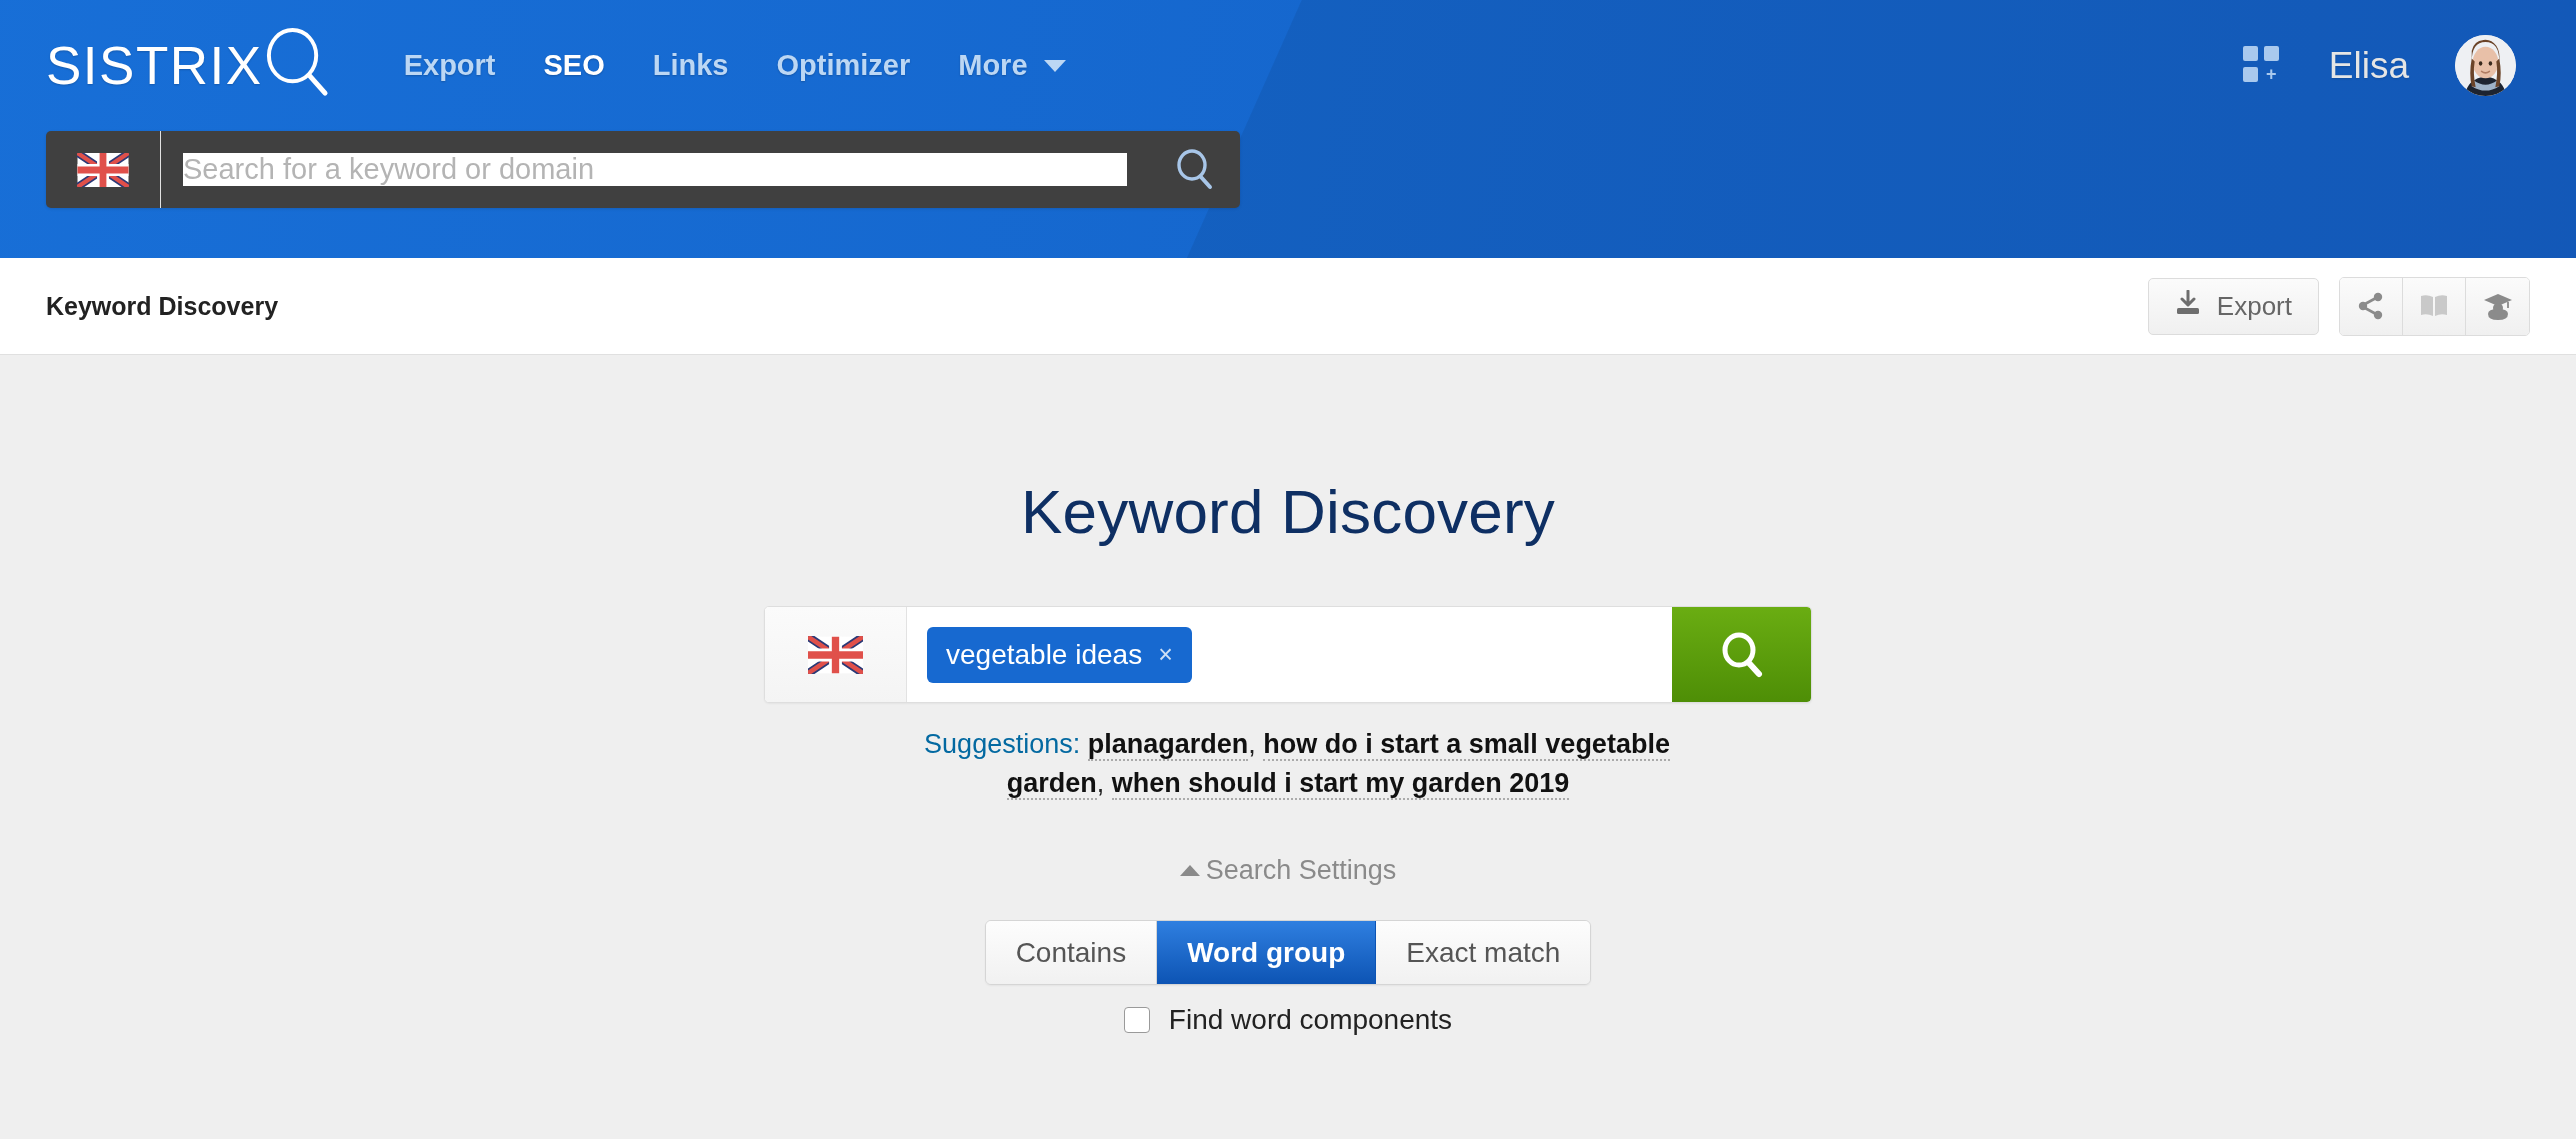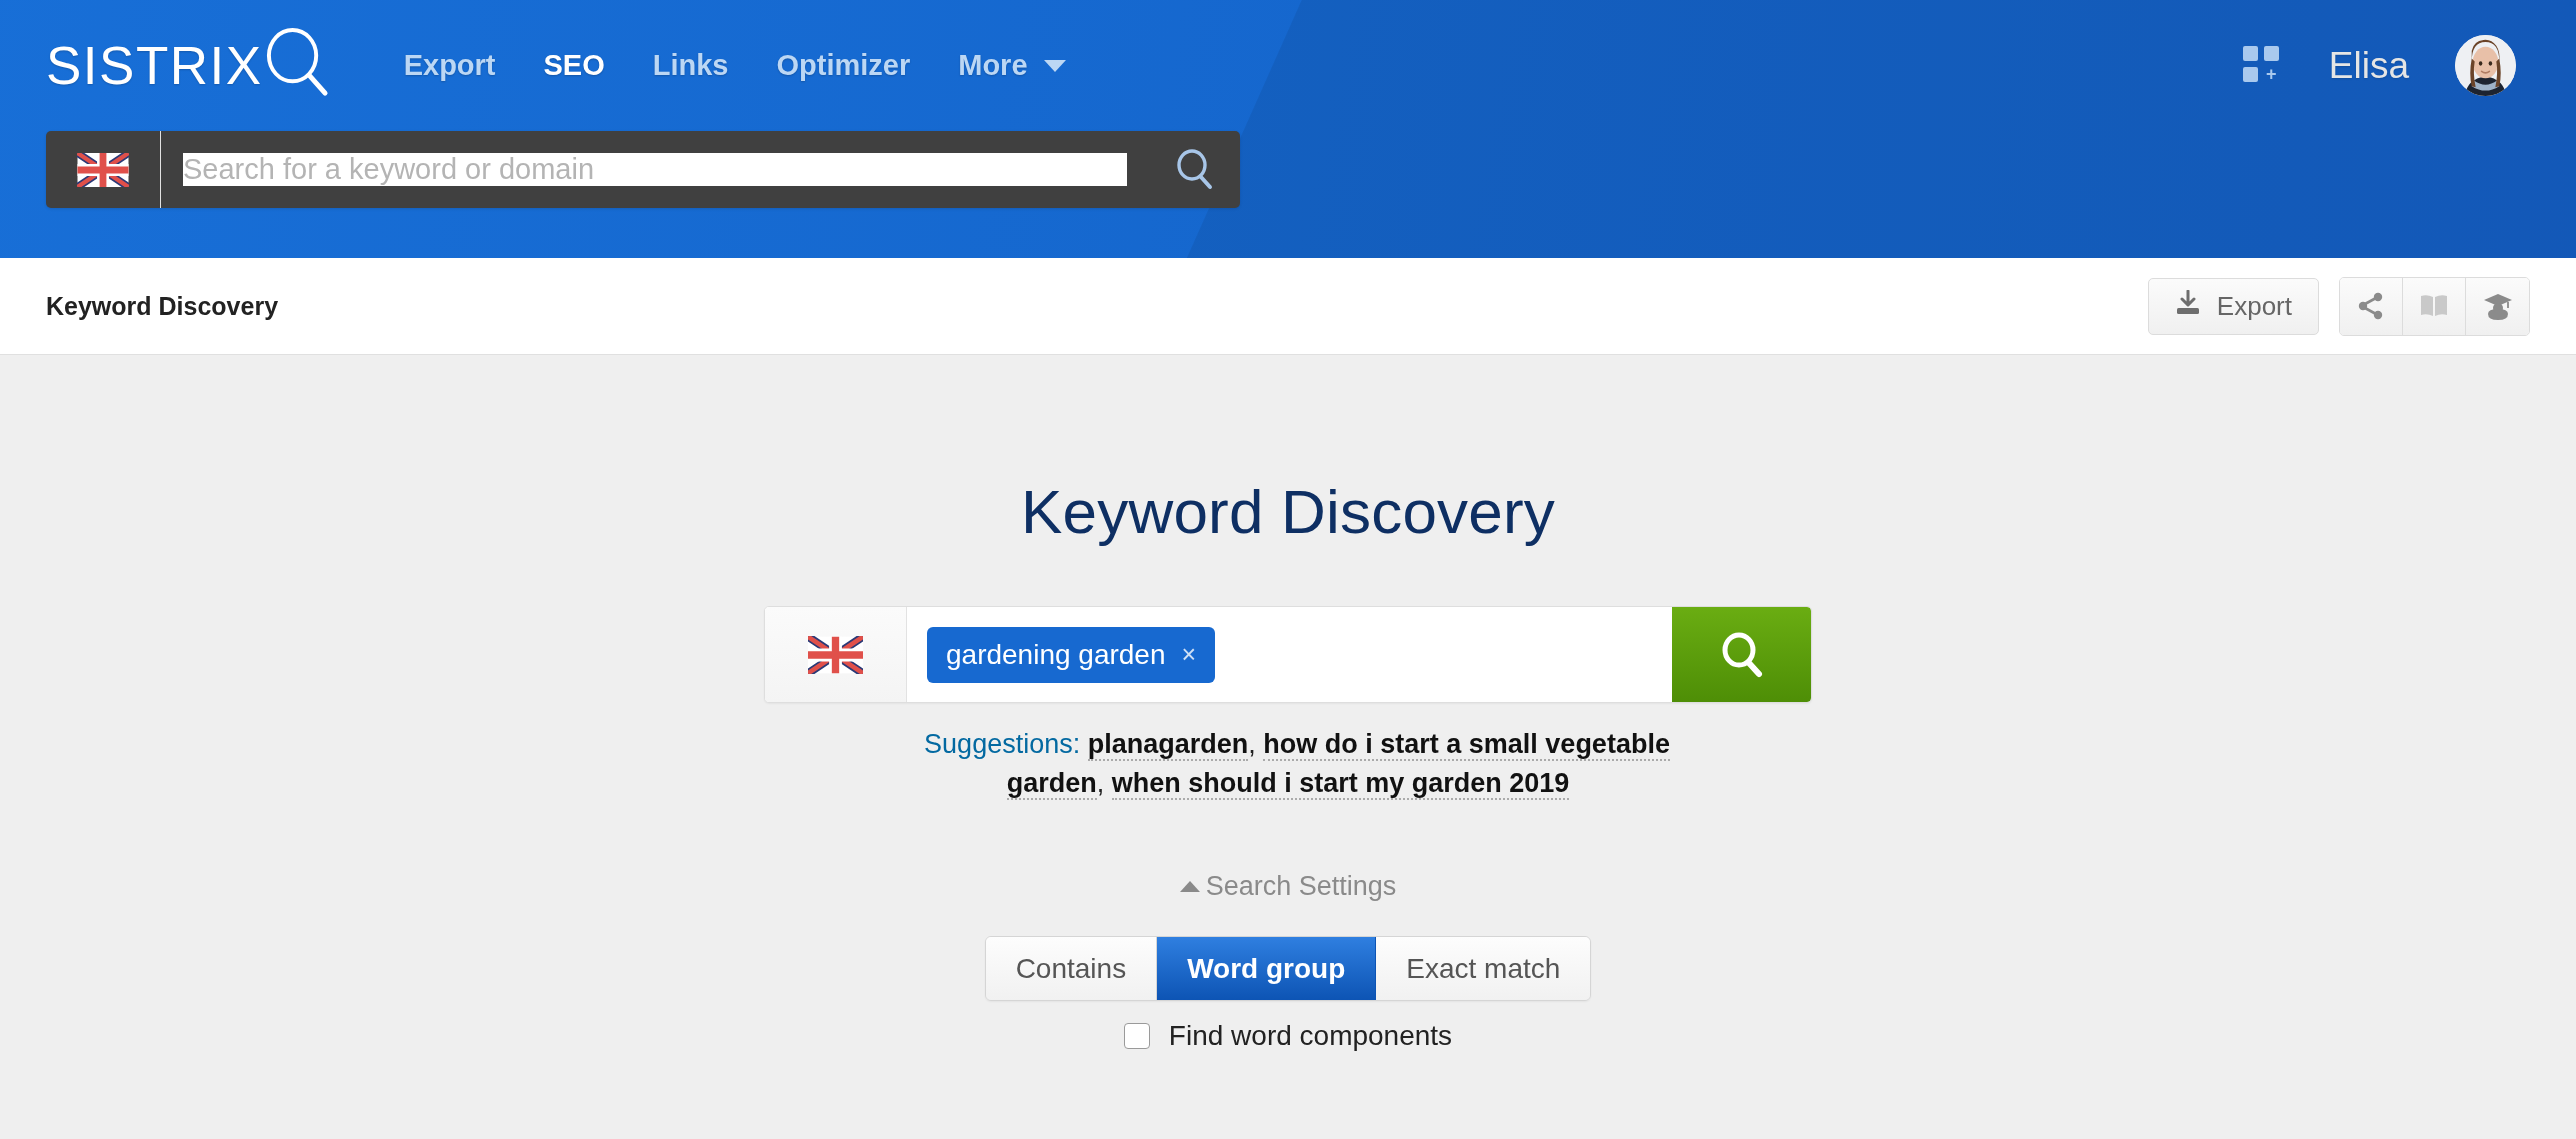--- a/index.html
+++ b/index.html
@@ -282,21 +282,21 @@
   .sugg-label { color: #0369a1; margin-left: 18px; }
   .sugg-link {
     font-weight: bold;
     color: #111;
     border-bottom: 2px dotted #aaa;
     cursor: pointer;
     text-decoration: none;
   }
 
   .search-settings {
-    margin-top: 68px;
+    margin-top: 52px;
     display: inline-flex;
     align-items: center;
     gap: 6px;
     color: #8a8a8a;
     font-size: 27px;
     cursor: pointer;
   }
   .caret-up {
     width: 0; height: 0;
     border-left: 10px solid transparent;
@@ -487,21 +487,21 @@
         <svg width="55" height="38" viewBox="0 0 60 40">
           <rect width="60" height="40" fill="#ffffff"></rect>
           <path d="M0,0 L60,40 M60,0 L0,40" stroke="#2b3a77" stroke-width="9"></path>
           <path d="M0,0 L60,40 M60,0 L0,40" stroke="#e0504a" stroke-width="5"></path>
           <path d="M30,0 V40 M0,20 H60" stroke="#ffffff" stroke-width="14"></path>
           <path d="M30,0 V40 M0,20 H60" stroke="#e0504a" stroke-width="8"></path>
         </svg>
       </div>
       <div class="kw-field">
         <span class="kw-tag">
-          <span>gardening garden</span>
+          <span>vegetable ideas</span>
           <span class="kw-tag-x">×</span>
         </span>
       </div>
       <div class="kw-go">
         <svg width="46" height="48" viewBox="0 0 46 48">
           <ellipse cx="20" cy="19" rx="14" ry="15" fill="none" stroke="#ffffff" stroke-width="5"></ellipse>
           <line x1="30" y1="32" x2="40" y2="43" stroke="#ffffff" stroke-width="6" stroke-linecap="round"></line>
         </svg>
       </div>
     </div>

